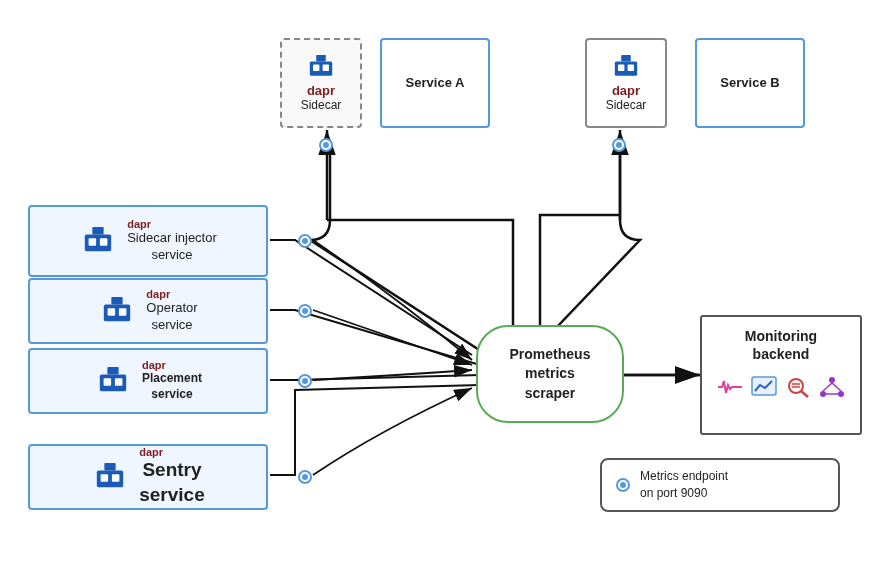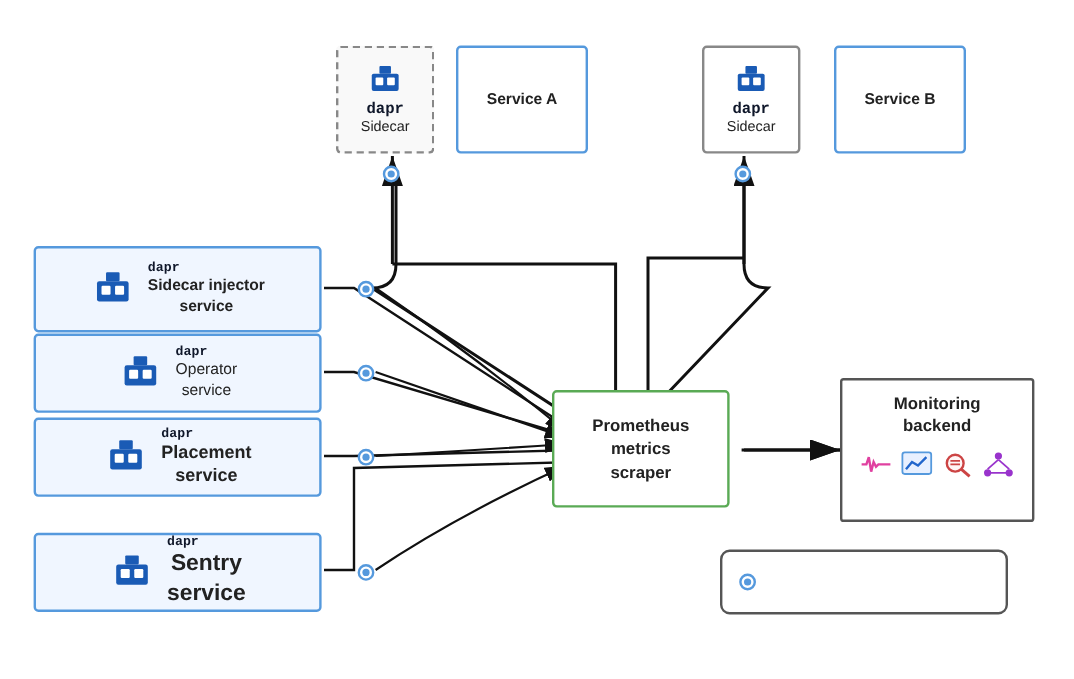--- a/index.html
+++ b/index.html
@@ -47,22 +47,22 @@
     }
     .dapr-logo {
       display: flex;
       align-items: center;
       justify-content: center;
       margin-bottom: 2px;
     }
     .dapr-text {
       font-size: 13px;
       font-weight: bold;
-      color: #0f172a;
-      font-family: Liberation Mono, monospace;
+      color: #7f1d1d;
+      font-family: Liberation Sans, sans-serif;
     }
     .dapr-icon {
       width: 32px;
       height: 28px;
     }
     .box-label {
       font-size: 12px;
       color: #222;
       text-align: center;
       line-height: 1.3;
@@ -207,21 +207,21 @@
 
   <div class="box light-blue" style="left:28px; top:205px; width:240px; height:72px; flex-direction:row; gap:10px;">
     <svg width="38" height="32" viewBox="0 0 40 34">
       <rect x="14" y="2" width="12" height="8" fill="#1a5bb5" rx="1"></rect>
       <rect x="6" y="10" width="28" height="18" fill="#1a5bb5" rx="2"></rect>
       <rect x="10" y="14" width="8" height="8" fill="#fff" rx="1"></rect>
       <rect x="22" y="14" width="8" height="8" fill="#fff" rx="1"></rect>
     </svg>
     <div style="display:flex;flex-direction:column;align-items:flex-start;">
       <div class="dapr-text" style="font-size:11px;">dapr</div>
-      <div class="box-label" style="font-size:13px;font-weight:bold;">Sidecar injector<br>service</div>
+      <div class="box-label" style="font-size:13px;font-weight:normal;">Sidecar injector<br>service</div>
     </div>
   </div>
 
   <div class="box light-blue" style="left:28px; top:278px; width:240px; height:66px; flex-direction:row; gap:10px;">
     <svg width="38" height="32" viewBox="0 0 40 34">
       <rect x="14" y="2" width="12" height="8" fill="#1a5bb5" rx="1"></rect>
       <rect x="6" y="10" width="28" height="18" fill="#1a5bb5" rx="2"></rect>
       <rect x="10" y="14" width="8" height="8" fill="#fff" rx="1"></rect>
       <rect x="22" y="14" width="8" height="8" fill="#fff" rx="1"></rect>
     </svg>
@@ -233,21 +233,21 @@
 
   <div class="box light-blue" style="left:28px; top:348px; width:240px; height:66px; flex-direction:row; gap:10px;">
     <svg width="38" height="32" viewBox="0 0 40 34">
       <rect x="14" y="2" width="12" height="8" fill="#1a5bb5" rx="1"></rect>
       <rect x="6" y="10" width="28" height="18" fill="#1a5bb5" rx="2"></rect>
       <rect x="10" y="14" width="8" height="8" fill="#fff" rx="1"></rect>
       <rect x="22" y="14" width="8" height="8" fill="#fff" rx="1"></rect>
     </svg>
     <div style="display:flex;flex-direction:column;align-items:flex-start;">
       <div class="dapr-text" style="font-size:11px;">dapr</div>
-      <div class="box-label" style="font-size:15px;font-weight:bold;">Placement<br>service</div>
+      <div class="box-label" style="font-size:12px;font-weight:bold;">Placement<br>service</div>
     </div>
   </div>
 
   <div class="box light-blue" style="left:28px; top:444px; width:240px; height:66px; flex-direction:row; gap:10px;">
     <svg width="38" height="32" viewBox="0 0 40 34">
       <rect x="14" y="2" width="12" height="8" fill="#1a5bb5" rx="1"></rect>
       <rect x="6" y="10" width="28" height="18" fill="#1a5bb5" rx="2"></rect>
       <rect x="10" y="14" width="8" height="8" fill="#fff" rx="1"></rect>
       <rect x="22" y="14" width="8" height="8" fill="#fff" rx="1"></rect>
     </svg>
@@ -258,21 +258,21 @@
   </div>
 
   <div class="port-circle" style="left:298px; top:234px;"></div>
   <div class="port-circle" style="left:298px; top:304px;"></div>
   <div class="port-circle" style="left:298px; top:374px;"></div>
   <div class="port-circle" style="left:298px; top:470px;"></div>
 
   <div class="port-circle" style="left:319px; top:138px;"></div>
   <div class="port-circle" style="left:612px; top:138px;"></div>
 
-  <div class="box green-border" style="left:460px; top:325px; width:148px; height:98px;">
+  <div class="box green-border" style="left:476px; top:325px; width:148px; height:98px;border-radius:32px;">
     <div class="box-label bold" style="font-size:14px; text-align:center; line-height:1.4;">
       Prometheus<br>metrics<br>scraper
     </div>
   </div>
 
   <div class="box sketch" style="left:700px; top:315px; width:162px; height:120px; justify-content:flex-start; padding-top:10px;">
     <div class="box-label bold" style="font-size:14px; text-align:center; margin-bottom:6px;">
       Monitoring<br>backend
     </div>
     <div class="monitoring-icons">
@@ -300,15 +300,18 @@
         <circle cx="23" cy="19" r="3" fill="#9933cc"></circle>
         <line x1="14" y1="8" x2="5" y2="16" stroke="#9933cc" stroke-width="1.5"></line>
         <line x1="14" y1="8" x2="23" y2="16" stroke="#9933cc" stroke-width="1.5"></line>
         <line x1="5" y1="19" x2="23" y2="19" stroke="#9933cc" stroke-width="1.5"></line>
       </svg>
     </div>
   </div>
 
   <div class="legend-box" style="left:600px; top:458px; width:240px; height:54px;">
     <div class="port-circle" style="position:relative; width:14px; height:14px; flex-shrink:0;"></div>
+    <div class="legend-label">
+      Metrics endpoint<br>on port 9090
+    </div>
   </div>
 
 </div>
 
 </body></html>

